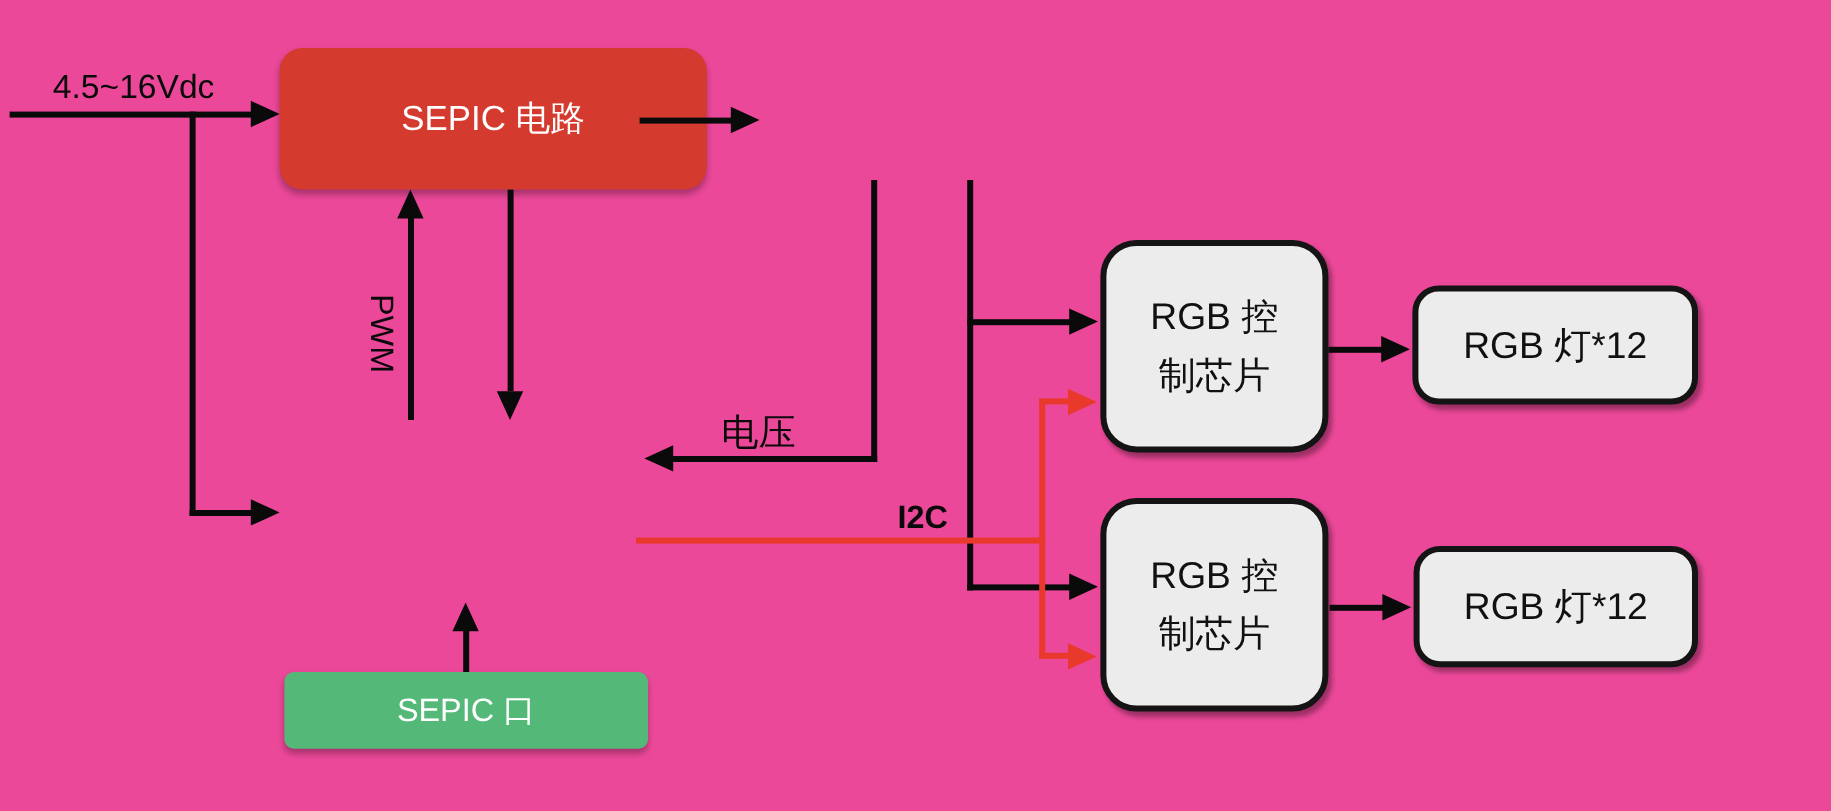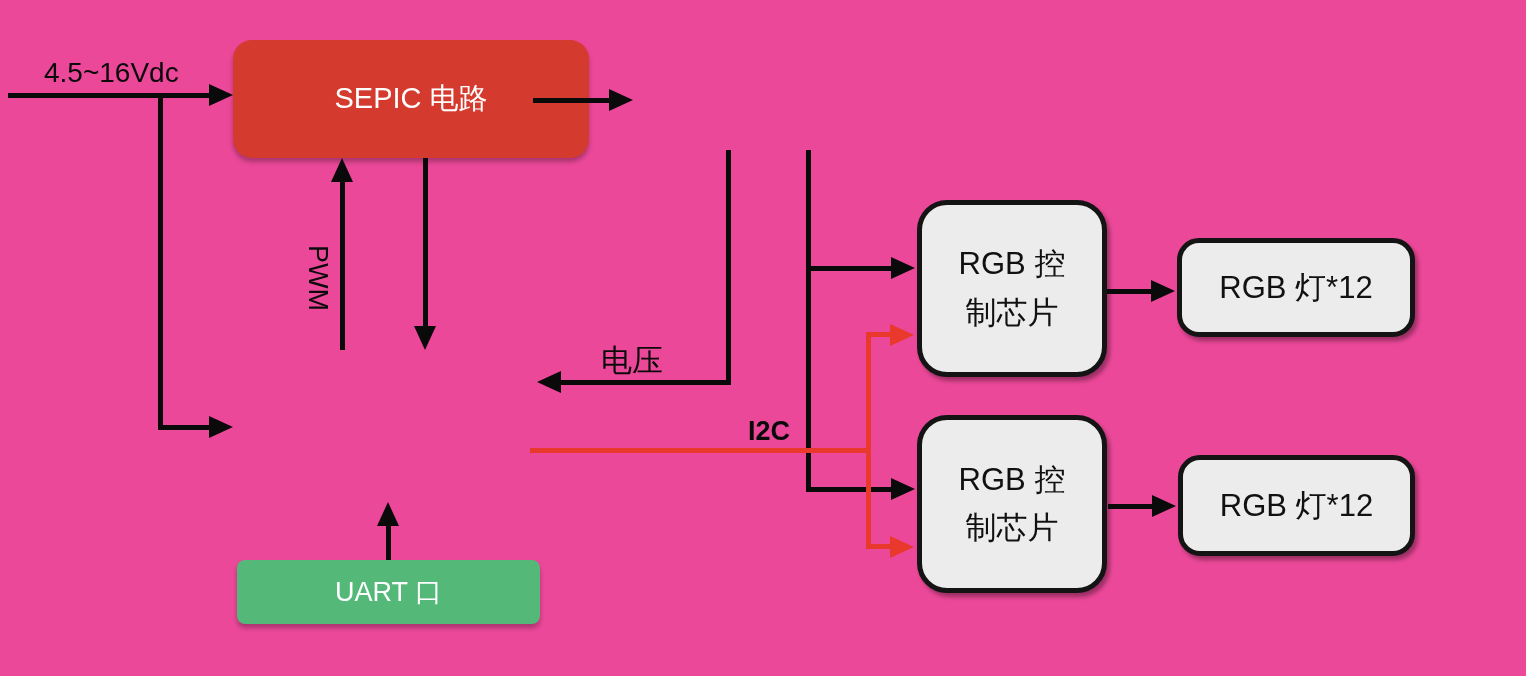--- a/index.html
+++ b/index.html
@@ -67,21 +67,21 @@
 
   <div class="line" style="left:340px;top:180px;width:5px;height:170px;"></div>
   <div class="arr arr-up" style="left:331px;top:158px;"></div>
   <div class="lbl" style="left:278px;top:258px;width:80px;height:40px;display:flex;align-items:center;justify-content:center;font-size:27px;transform:rotate(90deg);">PWM</div>
 
   <div class="line" style="left:423px;top:158px;width:5px;height:168px;"></div>
   <div class="arr arr-down" style="left:414px;top:326px;"></div>
 
 
   <div class="node colored lgreen-box" style="left:237px;top:560px;width:303px;height:64px;font-size:27px;">
-    <span>UART 口</span>
+    <span>SEPIC 口</span>
   </div>
   <div class="line" style="left:386px;top:524px;width:5px;height:36px;"></div>
   <div class="arr arr-up" style="left:377px;top:502px;"></div>
 
   <div class="line" style="left:726px;top:150px;width:5px;height:235px;"></div>
   <div class="line" style="left:560px;top:380px;width:171px;height:5px;"></div>
   <div class="arr arr-left" style="left:537px;top:371px;"></div>
   <div class="lbl" style="left:585px;top:340px;font-size:31px;margin-left:16px;">电压</div>
 
   <div class="line" style="left:806px;top:150px;width:5px;height:342px;"></div>

